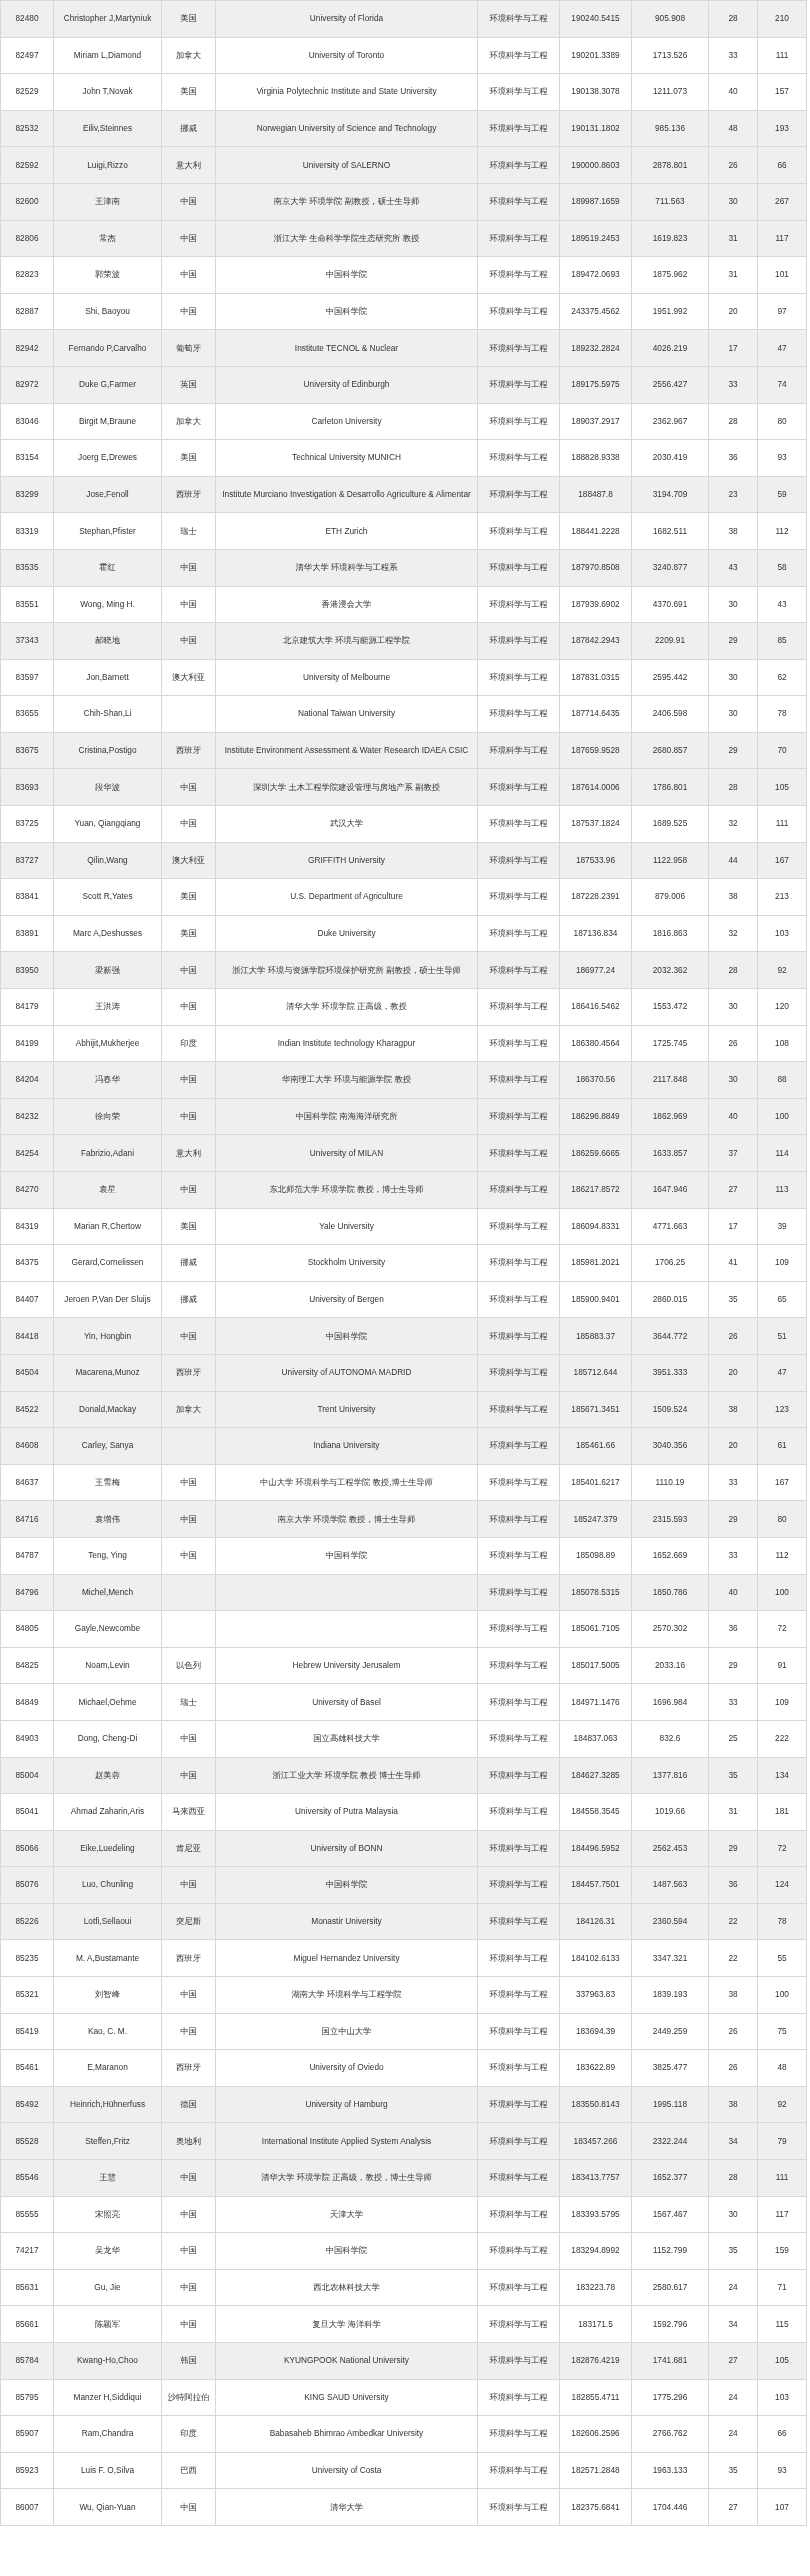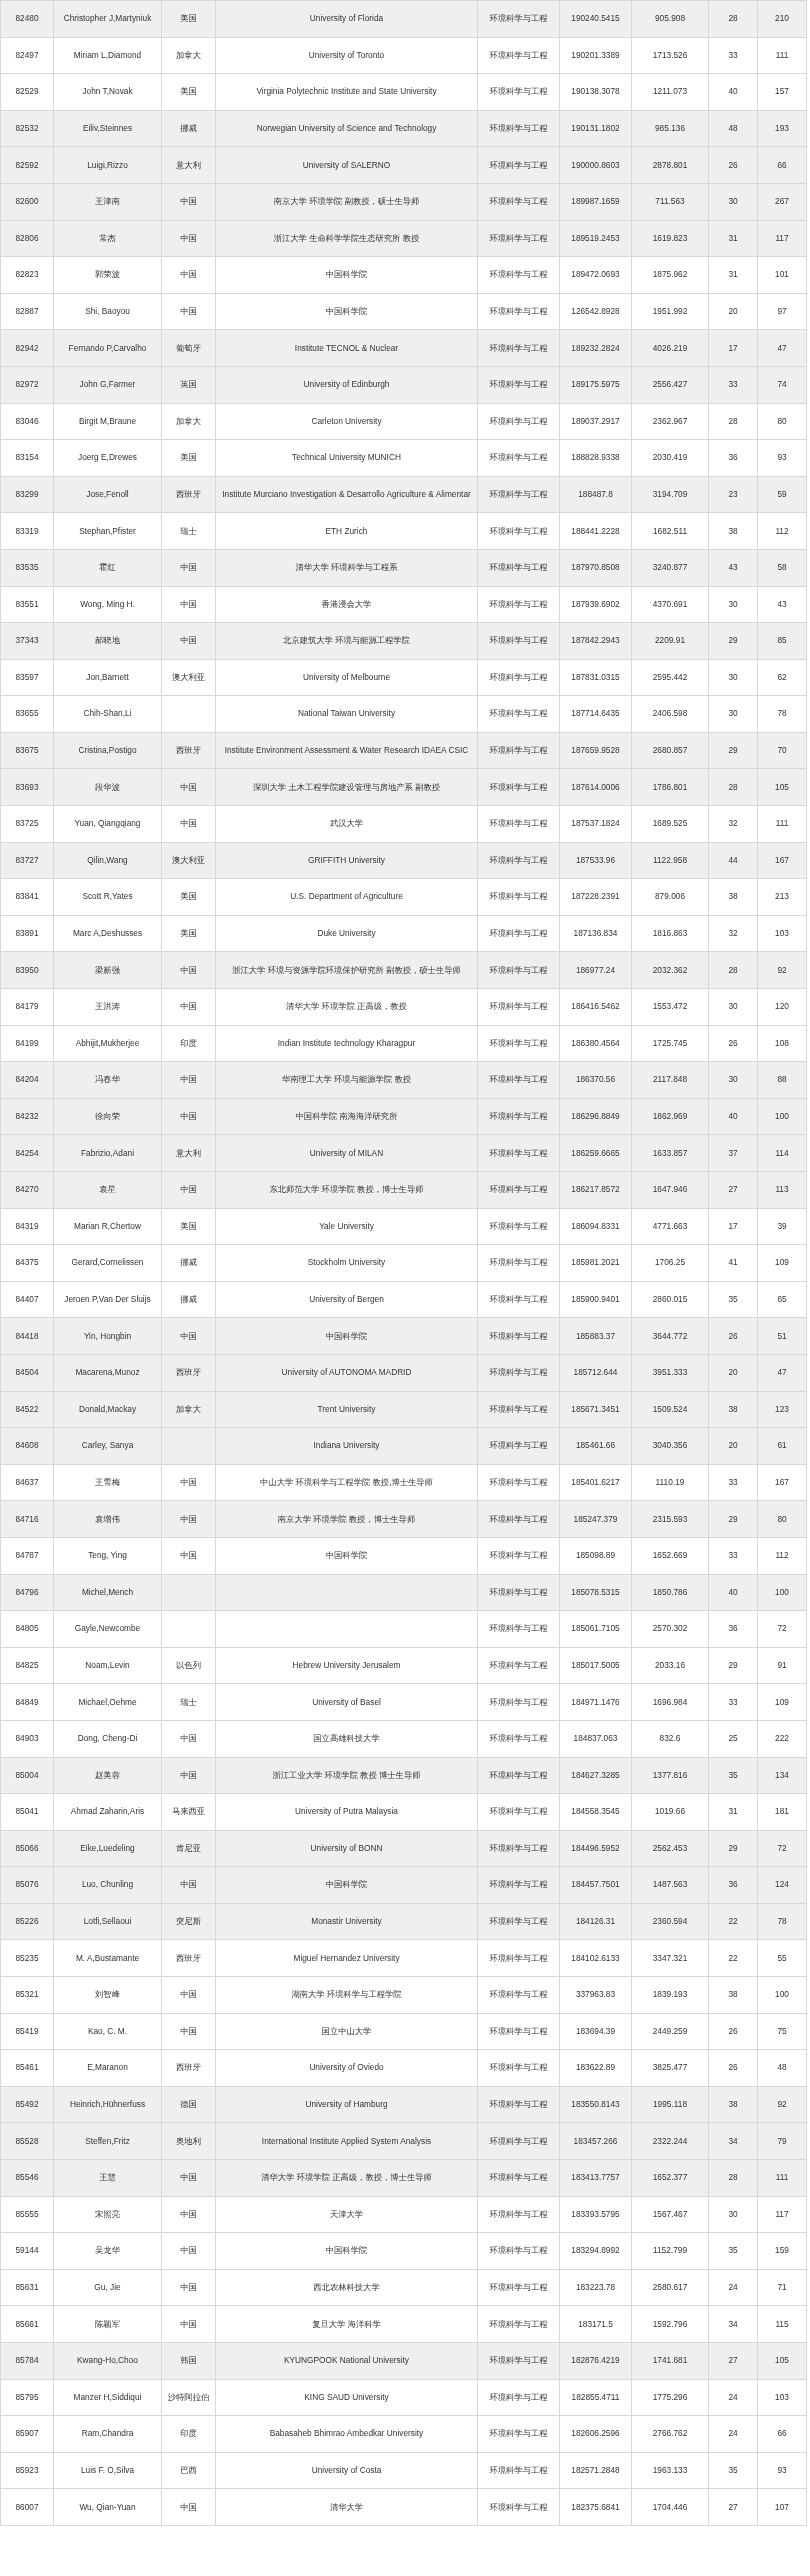--- a/index.html
+++ b/index.html
@@ -143,39 +143,39 @@
           <td>1875.962</td>
           <td>31</td>
           <td>101</td>
         </tr>
         <tr>
           <td>82887</td>
           <td>Shi, Baoyou</td>
           <td>中国</td>
           <td>中国科学院</td>
           <td>环境科学与工程</td>
-          <td>126542.8928</td>
+          <td>243375.4562</td>
           <td>1951.992</td>
           <td>20</td>
           <td>97</td>
         </tr>
         <tr class="alt">
           <td>82942</td>
           <td>Fernando P,Carvalho</td>
           <td>葡萄牙</td>
           <td>Institute TECNOL &amp; Nuclear</td>
           <td>环境科学与工程</td>
           <td>189232.2824</td>
           <td>4026.219</td>
           <td>17</td>
           <td>47</td>
         </tr>
         <tr class="alt">
           <td>82972</td>
-          <td>John G,Farmer</td>
+          <td>Duke G,Farmer</td>
           <td>英国</td>
           <td>University of Edinburgh</td>
           <td>环境科学与工程</td>
           <td>189175.5975</td>
           <td>2556.427</td>
           <td>33</td>
           <td>74</td>
         </tr>
         <tr>
           <td>83046</td>
@@ -721,21 +721,21 @@
           <td>宋照亮</td>
           <td>中国</td>
           <td>天津大学</td>
           <td>环境科学与工程</td>
           <td>183393.5795</td>
           <td>1567.467</td>
           <td>30</td>
           <td>117</td>
         </tr>
         <tr>
-          <td>59144</td>
+          <td>74217</td>
           <td>吴龙华</td>
           <td>中国</td>
           <td>中国科学院</td>
           <td>环境科学与工程</td>
           <td>183294.8992</td>
           <td>1152.799</td>
           <td>35</td>
           <td>159</td>
         </tr>
         <tr>

